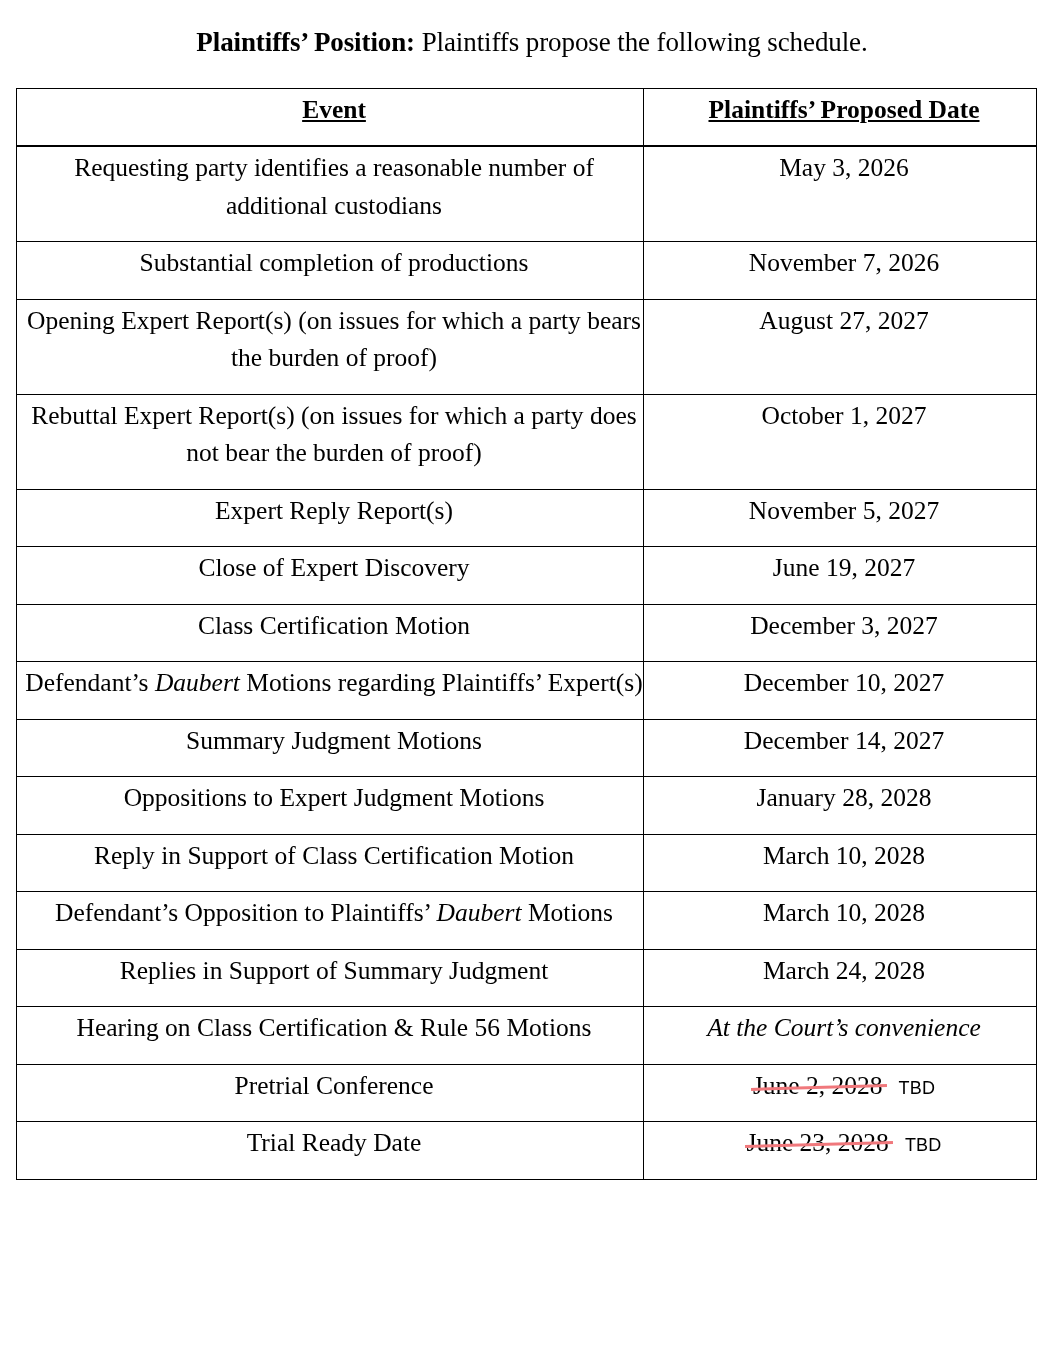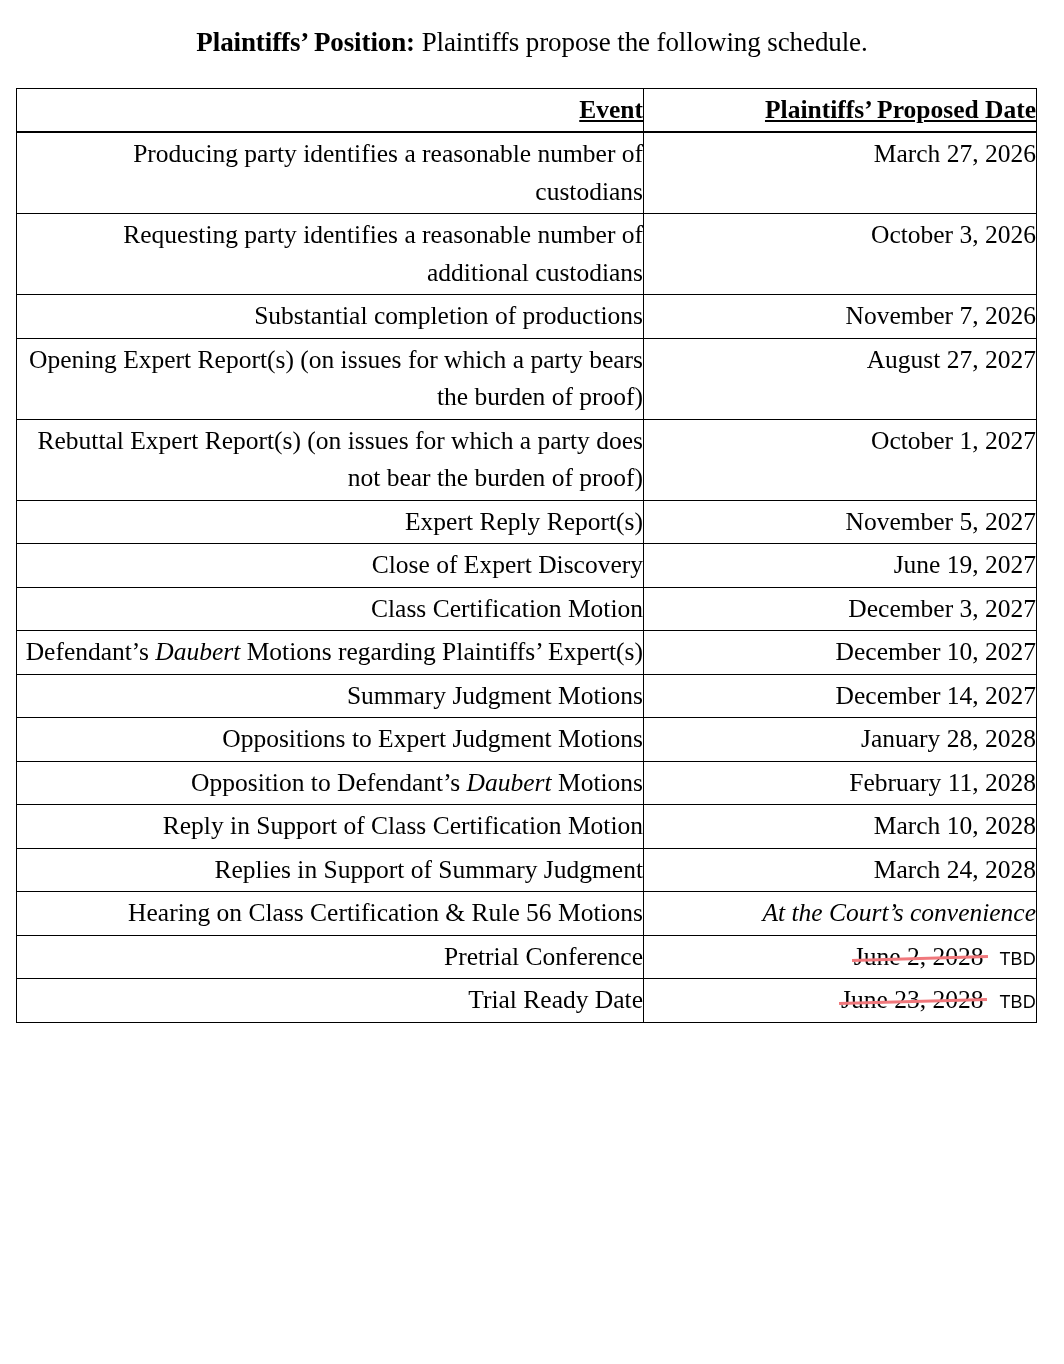--- a/index.html
+++ b/index.html
@@ -42,23 +42,23 @@
     table-layout: fixed;
     font-size: 25.5px;
   }
   table.schedule col.c-event { width: 627px; }
   table.schedule col.c-date  { width: 393px; }
 
   table.schedule th,
   table.schedule td {
     border: 1.6px solid #000000;
     vertical-align: top;
-    padding: 2px 0 3px 8px;
+    padding: 2px 0 17px 8px;
     line-height: 1.47;
-    text-align: right;
+    text-align: center;
     font-weight: normal;
   }
   table.schedule thead th {
     border-bottom-width: 2.4px;
   }
   .hdr-text {
     font-weight: bold;
     text-decoration: underline;
     text-underline-offset: 2px;
   }
@@ -101,28 +101,24 @@
       <col class="c-date">
     </colgroup>
     <thead>
       <tr>
         <th><span class="hdr-text">Event</span></th>
         <th><span class="hdr-text">Plaintiffs’ Proposed Date</span></th>
       </tr>
     </thead>
     <tbody>
 
-      <tr class="h2">
-        <td>Producing party identifies a reasonable number of custodians</td>
-        <td>March 27, 2026</td>
-      </tr>
 
       <tr class="h2">
         <td>Requesting party identifies a reasonable number of additional custodians</td>
-        <td>October 3, 2026</td>
+        <td>May 3, 2026</td>
       </tr>
 
       <tr>
         <td>Substantial completion of productions</td>
         <td>November 7, 2026</td>
       </tr>
 
 
       <tr>
         <td>Opening Expert Report(s) (on issues for which a party bears the burden of proof)</td>
@@ -158,31 +154,31 @@
         <td>Summary Judgment Motions</td>
         <td>December 14, 2027</td>
       </tr>
 
 
       <tr>
         <td>Oppositions to Expert Judgment Motions</td>
         <td>January 28, 2028</td>
       </tr>
 
-      <tr class="h2">
-        <td><span>Opposition to Defendant’s </span><span class="it">Daubert</span><span> Motions</span></td>
-        <td>February 11, 2028</td>
-      </tr>
 
 
       <tr>
         <td>Reply in Support of Class Certification Motion</td>
         <td>March 10, 2028</td>
       </tr>
 
+      <tr>
+        <td><span>Defendant’s Opposition to Plaintiffs’ </span><span class="it">Daubert</span><span> Motions</span></td>
+        <td>March 10, 2028</td>
+      </tr>
 
       <tr>
         <td>Replies in Support of Summary Judgment</td>
         <td>March 24, 2028</td>
       </tr>
 
       <tr>
         <td>Hearing on Class Certification &amp; Rule 56 Motions</td>
         <td><span class="it">At the Court’s convenience</span></td>
       </tr>

